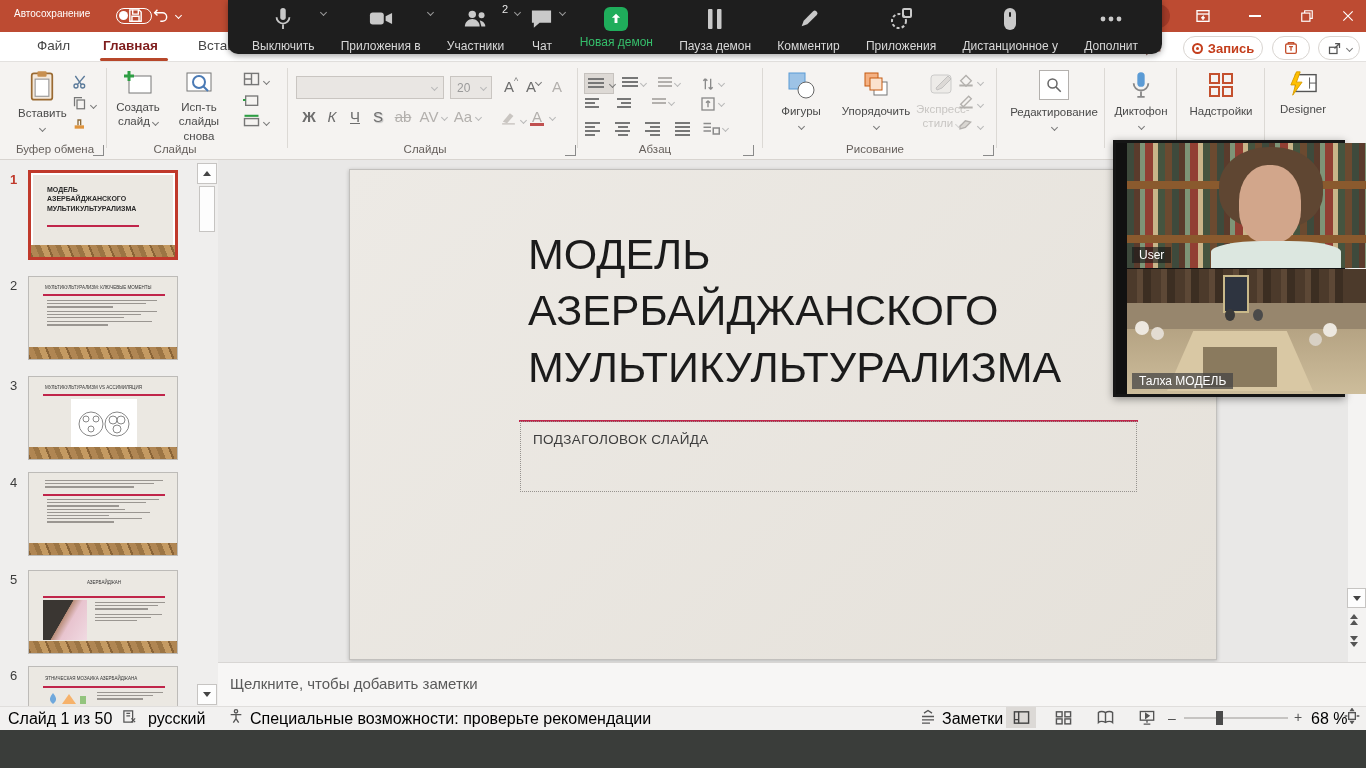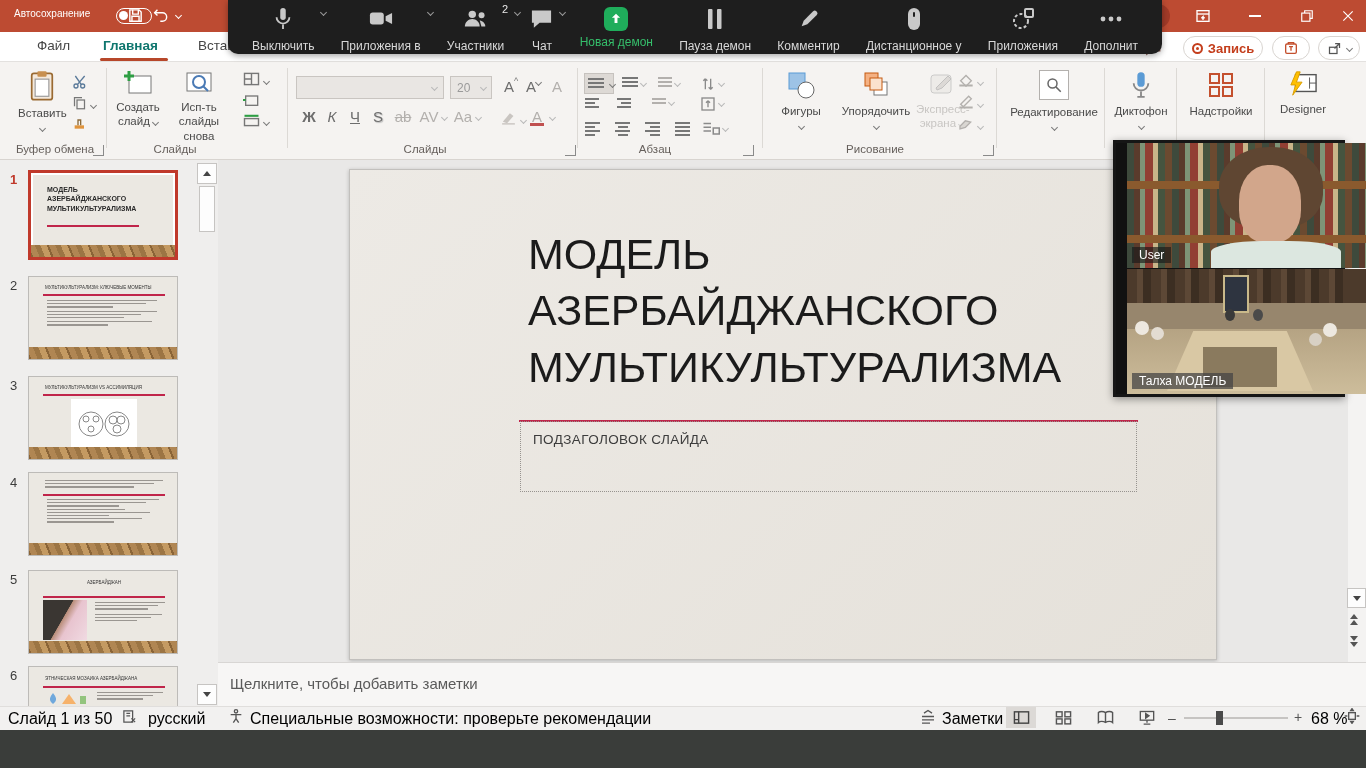--- a/index.html
+++ b/index.html
@@ -13,21 +13,21 @@
   .autosave{left:14px;top:8px;font-size:10px;color:#ffffff;}
   .toggle{left:116px;top:8px;width:36px;height:16px;border:1.5px solid #fff;border-radius:9px;}
   .toggle .knob{position:absolute;left:2px;top:2px;width:9px;height:9px;border-radius:50%;background:#fff;}
   .win-btn{top:0;width:46px;height:32px;display:flex;align-items:center;justify-content:center;}
   .avatar{left:1146px;top:4px;width:24px;height:24px;border-radius:50%;background:#A13A28;color:#fff;
     font-size:12px;display:flex;align-items:center;justify-content:center;}
 
   
   .tabrow{left:0;top:32px;width:1366px;height:30px;background:#fff;border-bottom:1px solid #E3E1DF;}
   .tab{top:38px;font-size:13.5px;color:#454545;}
-  .tab.sel{font-weight:bold;color:#0f766e;}
+  .tab.sel{font-weight:bold;color:#7f1d1d;}
   .tab-underline{top:58px;height:3px;background:#B7472A;border-radius:2px;}
   .pill{top:36px;height:24px;background:#fff;border:1px solid #D9D5D1;border-radius:13px;
     display:flex;align-items:center;justify-content:center;gap:5px;font-size:13px;color:#444;}
   .rec-dot{width:11px;height:11px;border:2px solid #C43E1C;border-radius:50%;display:inline-block;position:relative;}
   .rec-dot::after{content:"";position:absolute;left:2px;top:2px;width:3px;height:3px;background:#C43E1C;border-radius:50%;}
 
   
   .ribbon{left:0;top:62px;width:1366px;height:98px;background:#F5F3F1;border-bottom:1px solid #D8D4D0;}
   .rdiv{top:68px;width:1px;height:80px;background:#DCD9D5;}
   .rlabel{top:143px;font-size:11.5px;color:#655F5B;text-align:center;}
@@ -417,21 +417,21 @@
         <rect x="13" y="12" width="13" height="13" fill="#fff" stroke="#777"></rect>
         <rect x="9" y="8" width="12" height="12" fill="#FBE2CD" stroke="#C55A11"></rect>
       </svg>
     <div class="rbtn-label"><span>Упорядочить</span><br><span class="chev"></span></div>
   </div>
   <div class="abs" style="left:916px;top:70px;width:52px;text-align:center;opacity:.55">
     <svg width="28" height="28" viewBox="0 0 28 28">
         <rect x="3" y="5" width="20" height="18" rx="3" fill="#E8E5E2" stroke="#aaa"></rect>
         <path d="M8 18L20 6l3 3-9 9-5 2z" fill="#c9c5c1" stroke="#999"></path>
       </svg>
-    <div class="rbtn-label" style="color:#a3a09d"><span>Экспресс-</span><br><span>экрана</span> <span class="chev lt"></span></div>
+    <div class="rbtn-label" style="color:#a3a09d"><span>Экспресс-</span><br><span>стили</span> <span class="chev lt"></span></div>
   </div>
   <div class="abs" style="left:958px;top:72px">
     <svg width="16" height="15" viewBox="0 0 24 20" fill="none" stroke="#b3b0ad" stroke-width="2">
         <path d="M4 12L12 4l8 8-8 8z"></path>
         <path d="M2 19h20" stroke-width="3"></path>
       </svg>
     <span class="chev lt"></span>
   </div>
   <div class="abs" style="left:958px;top:94px">
     <svg width="16" height="15" viewBox="0 0 24 20" fill="none" stroke="#b3b0ad" stroke-width="2">
@@ -745,32 +745,32 @@
           </svg></span>
       <span class="zt-label">Пауза демон</span>
     </div>
     <div class="zt-item">
       <span><svg width="22" height="24" viewBox="0 0 24 24">
             <path d="M4 20l2.2-6.2L16.5 3.5a2.5 2.5 0 0 1 3.5 0l.5.5a2.5 2.5 0 0 1 0 3.5L10.2 17.8z" fill="#C9C9C9"></path>
           </svg></span>
       <span class="zt-label">Комментир</span>
     </div>
     <div class="zt-item">
+      <span><svg width="24" height="24" viewBox="0 0 24 24" fill="none" stroke="#C9C9C9" stroke-width="2" stroke-dasharray="3 2.2">
+            <circle cx="10" cy="14" r="7"></circle>
+            <rect x="14" y="2" width="8" height="8" rx="1" stroke-dasharray="0"></rect>
+          </svg></span>
+      <span class="zt-label">Приложения</span>
+    </div>
+    <div class="zt-item">
       <span><svg width="16" height="24" viewBox="0 0 16 24">
             <rect x="2" y="1" width="12" height="22" rx="6" fill="#C9C9C9"></rect>
             <rect x="7" y="5" width="2" height="5" rx="1" fill="#1E1E1E"></rect>
           </svg></span>
       <span class="zt-label">Дистанционное у</span>
-    </div>
-    <div class="zt-item">
-      <span><svg width="24" height="24" viewBox="0 0 24 24" fill="none" stroke="#C9C9C9" stroke-width="2" stroke-dasharray="3 2.2">
-            <circle cx="10" cy="14" r="7"></circle>
-            <rect x="14" y="2" width="8" height="8" rx="1" stroke-dasharray="0"></rect>
-          </svg></span>
-      <span class="zt-label">Приложения</span>
     </div>
     <div class="zt-item">
       <span><svg width="24" height="24" viewBox="0 0 24 24">
             <circle cx="4" cy="12" r="2.4" fill="#C9C9C9"></circle>
             <circle cx="12" cy="12" r="2.4" fill="#C9C9C9"></circle>
             <circle cx="20" cy="12" r="2.4" fill="#C9C9C9"></circle>
           </svg></span>
       <span class="zt-label">Дополнит</span>
     </div>
   </div>

